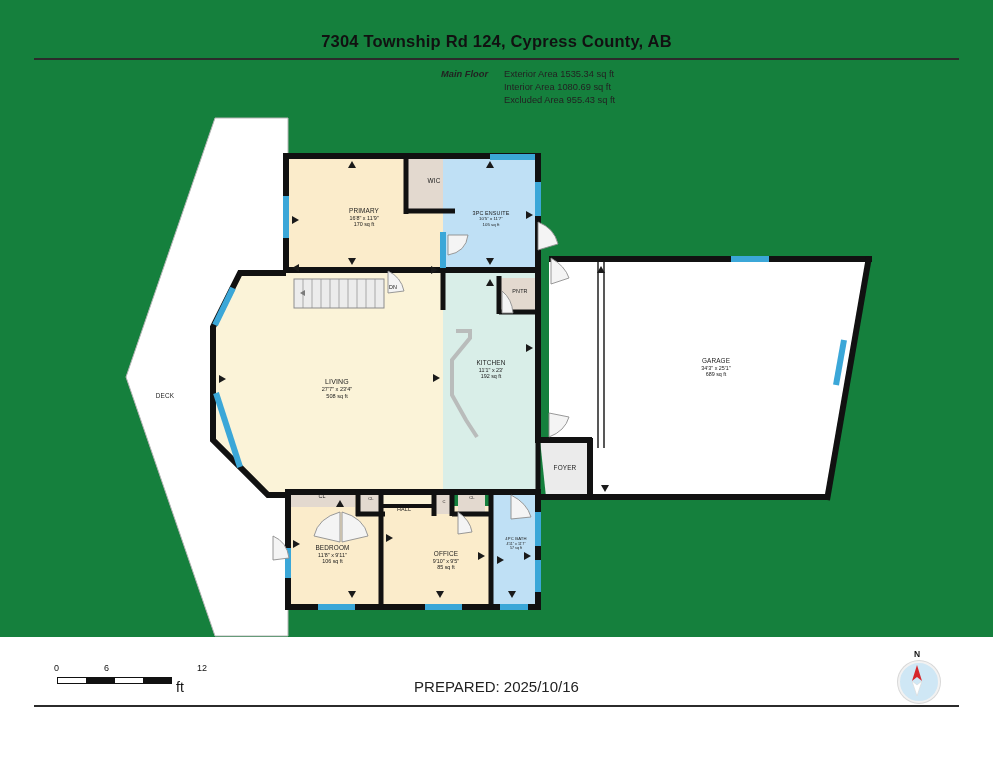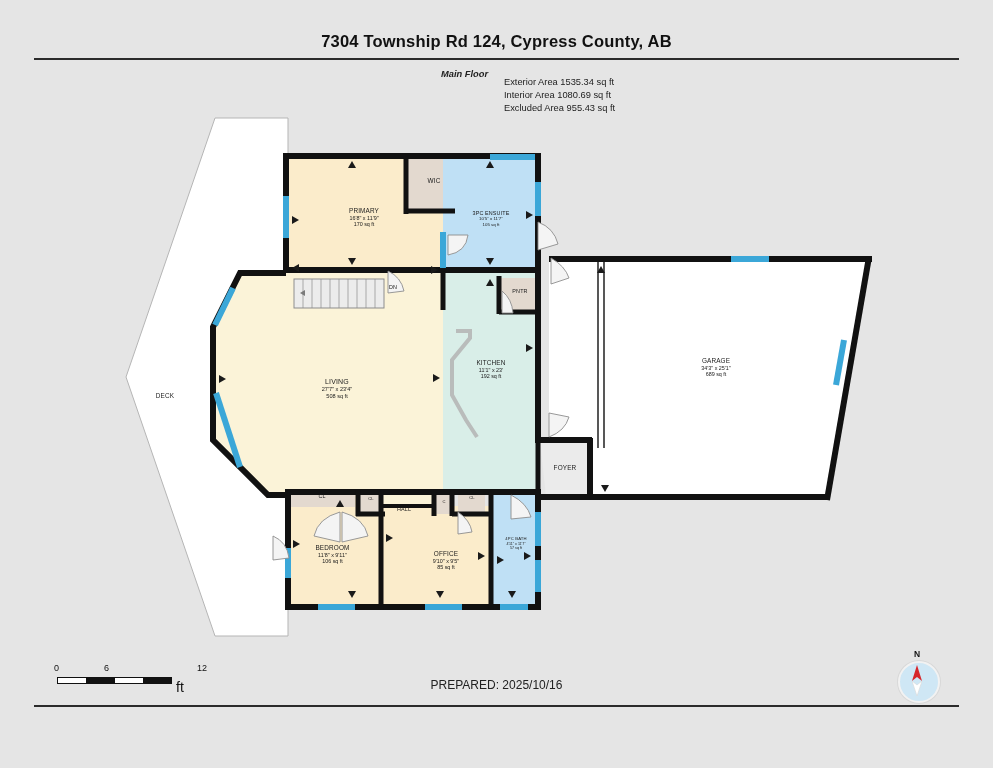--- a/index.html
+++ b/index.html
@@ -1,32 +1,32 @@
 <!DOCTYPE html>
 <html><head>
 <meta charset="utf-8">
 <style>
   html,body{margin:0;padding:0;background:#ffffff;}
   body{width:993px;height:768px;position:relative;font-family:"Liberation Sans",sans-serif;color:#1a1a1a;overflow:hidden;}
 
-  .page{position:absolute;left:0;top:0;width:993px;height:768px;background:#e5e5e5;}
+  .page{position:absolute;left:0;top:0;width:993px;height:637px;background:#15803d;}
 
   
   #title{
     position:absolute;left:0;top:32px;width:993px;text-align:center;
     font-size:16.5px;font-weight:bold;letter-spacing:.2px;color:#111;
   }
   #title-rule{position:absolute;left:34px;top:58px;width:925px;height:2px;background:#2b2b2b;}
 
   #areas{position:absolute;left:441px;top:68px;font-size:9.3px;color:#222;line-height:13.2px;}
   #areas .floor-label{position:absolute;left:0;top:0;font-weight:bold;white-space:nowrap;font-style:italic;}
-  #areas .lines{position:absolute;left:63px;top:8px;white-space:nowrap;}
-
-  
-  #prepared{position:absolute;left:0;top:678px;width:993px;text-align:center;font-size:12px;color:#222;}
+  #areas .lines{position:absolute;left:63px;top:0;white-space:nowrap;}
+
+  
+  #prepared{position:absolute;left:0;top:678px;width:993px;text-align:center;font-size:15px;color:#222;}
   #footer-rule{position:absolute;left:34px;top:705px;width:925px;height:1.6px;background:#2b2b2b;}
   #disclaimer{position:absolute;left:40px;top:712px;width:920px;font-size:8.2px;color:#222;}
 
   
   #scalebar{position:absolute;left:52px;top:663px;width:140px;height:30px;}
   #scalebar .bar{position:absolute;left:5px;top:14px;width:115px;height:7px;border:1px solid #111;box-sizing:border-box;background:#fff;}
   #scalebar .seg{position:absolute;top:0;height:100%;background:#111;}
   #scalebar .seg.s1{left:28.3px;width:28.3px;}
   #scalebar .seg.s2{left:85px;width:28.3px;}
   #scalebar .tick{position:absolute;top:0;font-size:9px;color:#111;}

